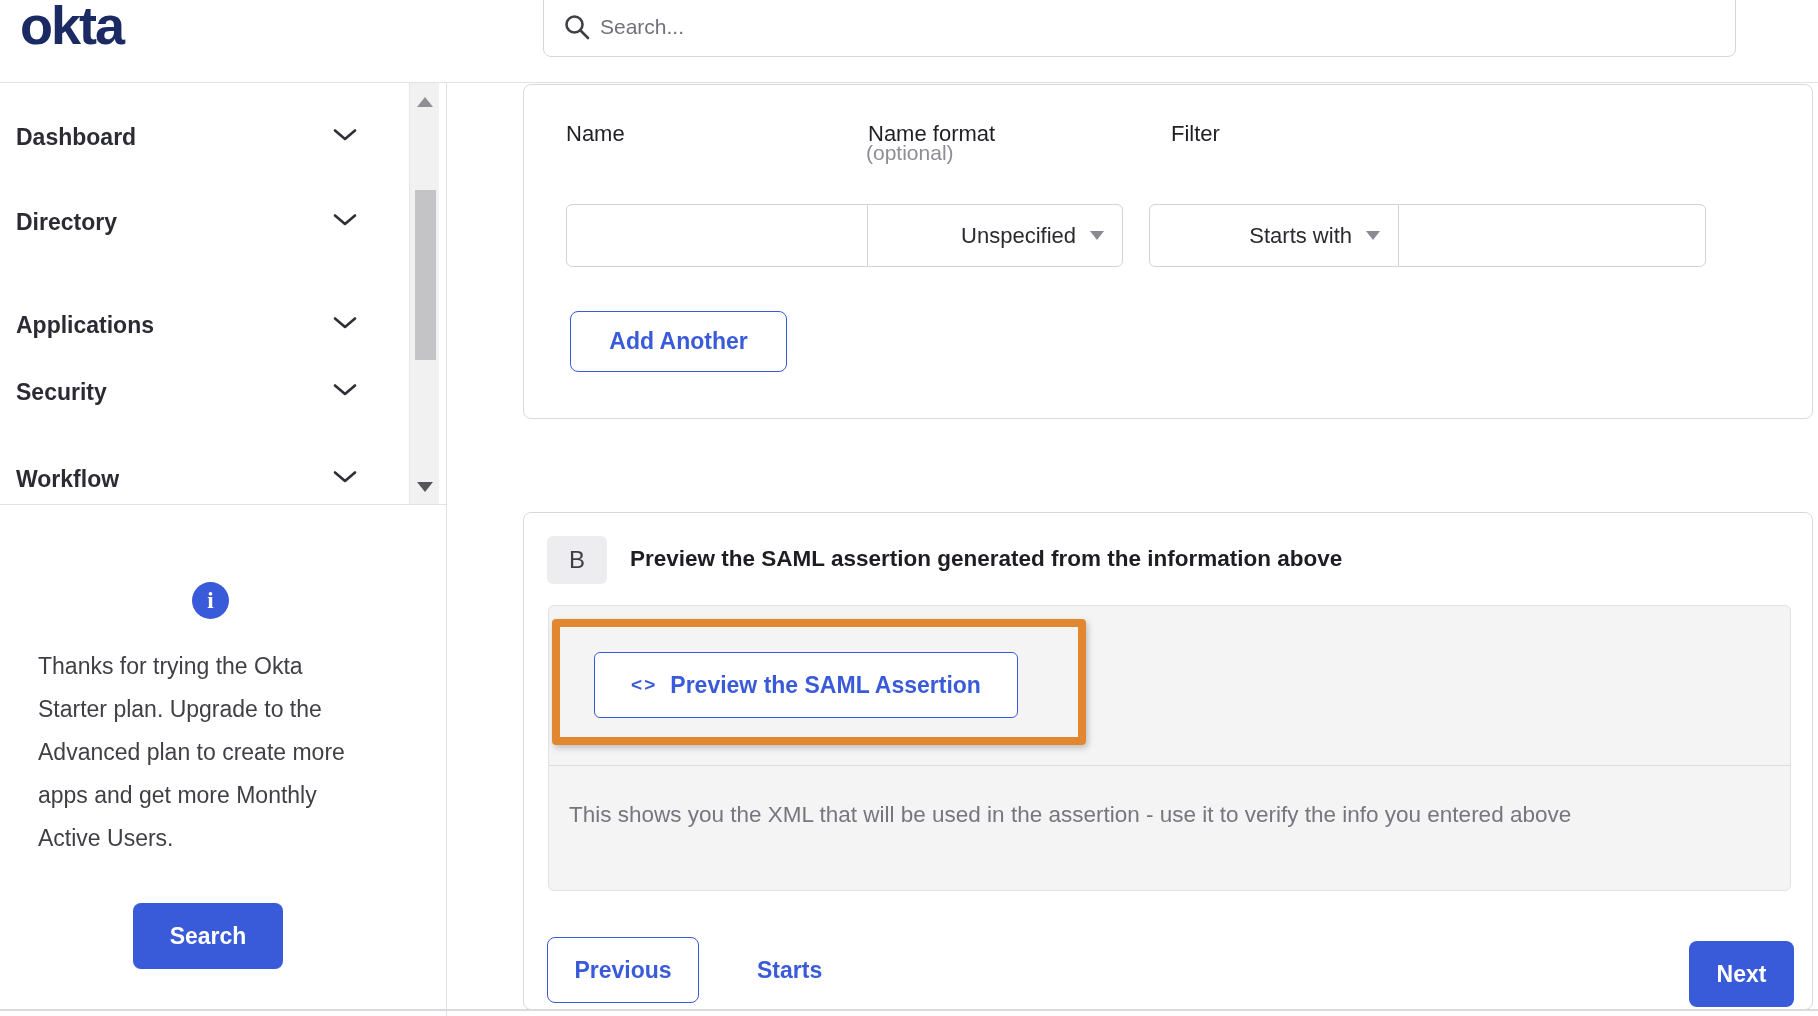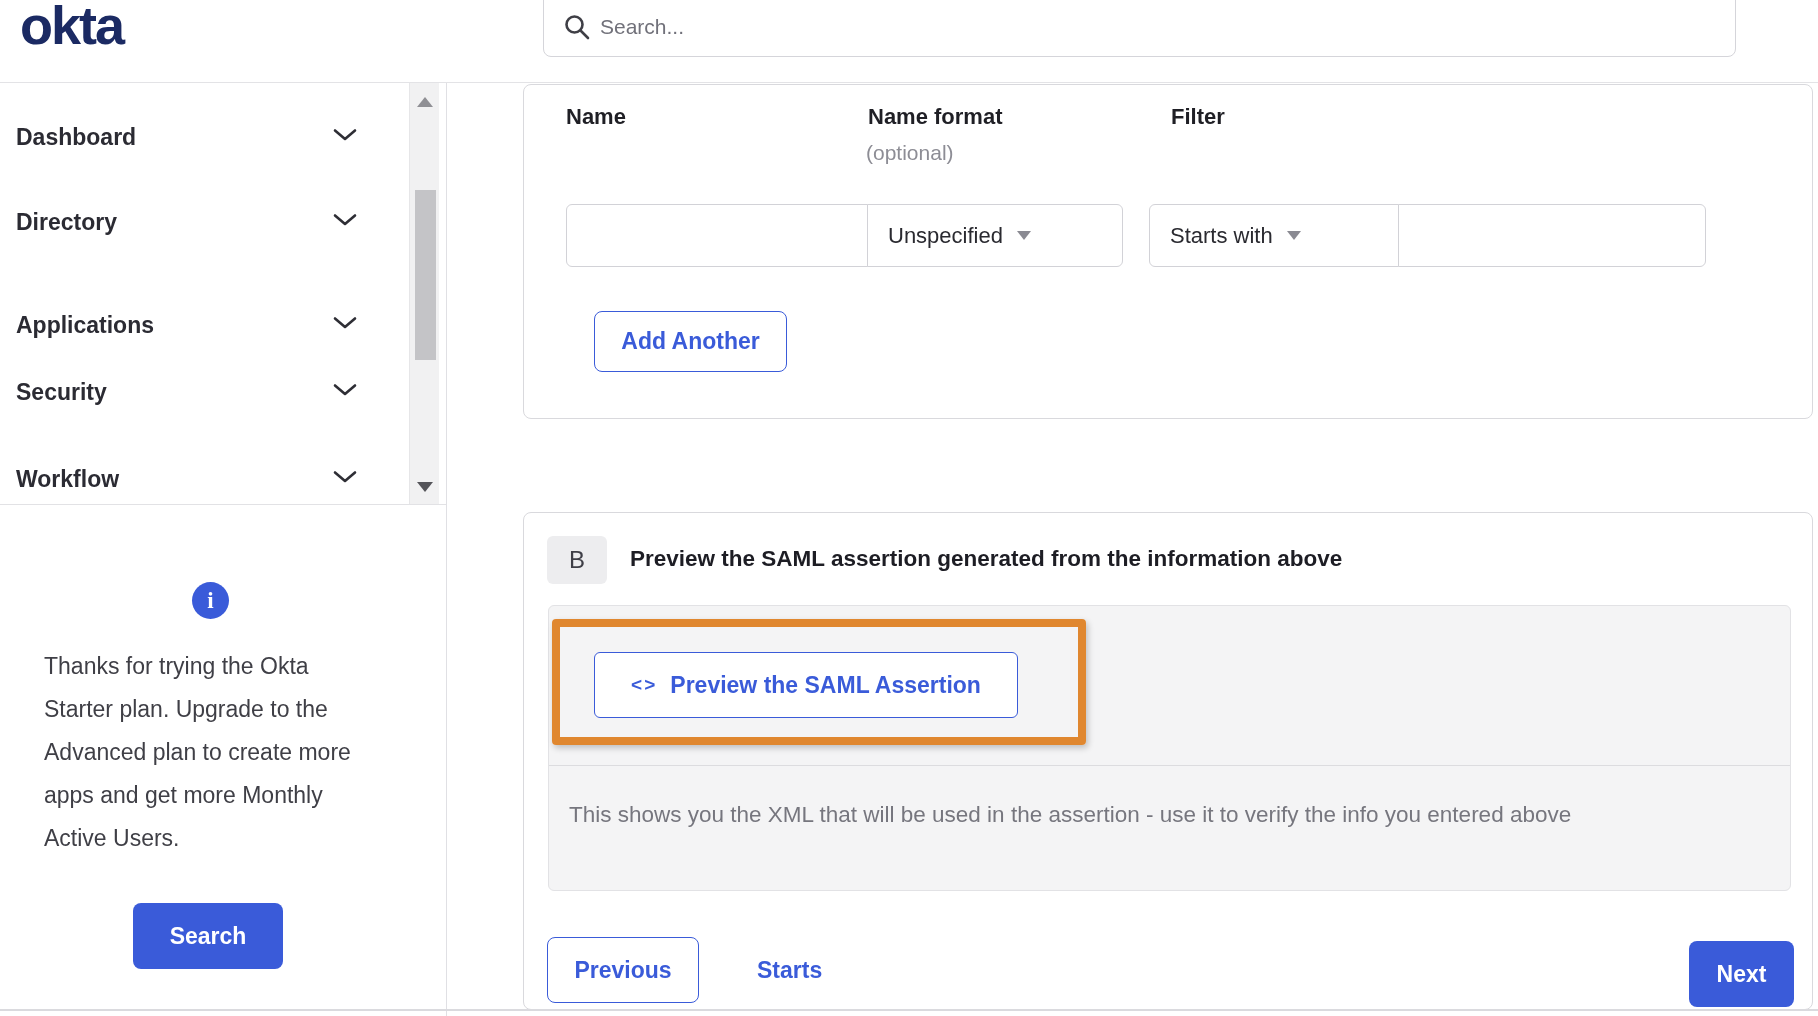--- a/index.html
+++ b/index.html
@@ -53,63 +53,63 @@
   }
   .scroll-thumb { position:absolute; left:5px; top:107px; width:21px; height:170px; background:#c4c4c7; }
 
   .info-icon {
     position:absolute; left:192px; top:582px; width:37px; height:37px;
     border-radius:50%; background:#3a5bd9; color:#fff;
     display:flex; align-items:center; justify-content:center;
     font-size:23px; font-weight:700; font-family:"Liberation Serif","DejaVu Serif",serif;
   }
   .notice-text {
-    position:absolute; left:44px; top:645px; width:330px;
+    position:absolute; left:38px; top:645px; width:330px;
     font-size:23px; line-height:43px; color:#3f3f46;
   }
   .upgrade-btn {
     position:absolute; left:133px; top:903px; width:150px; height:66px;
     background:#3a5bd9; border:none; border-radius:8px; color:#fff;
     font-size:23px; font-weight:700; font-family:inherit; cursor:pointer;
   }
 
   
   .card {
     position:absolute; left:523px; width:1290px; background:#fff;
     border:1px solid #d9d9dd; border-radius:8px;
   }
   .card-form { top:84px; height:335px; }
   .card-preview { top:512px; height:498px; }
 
-  .col-label { position:absolute; font-size:22px; font-weight:700; color:#1f1f25; }
+  .col-label { position:absolute; font-size:22px; font-weight:400; color:#1f1f25;margin-top:17px; }
   .col-sublabel { position:absolute; font-size:21px; color:#8d8d95; }
 
   .fld { position:absolute; top:119px; height:63px; display:flex; }
   .text-input {
     height:63px; border:1px solid #d2d2d7; background:#fff;
     font-size:22px; font-family:inherit; color:#2a2a30; padding:0 16px; outline:none;
   }
   .fake-select {
     height:63px; border:1px solid #d2d2d7; background:#fff; cursor:pointer;
-    display:flex; align-items:center; justify-content:flex-start; padding:0 18px 0 20px;
+    display:flex; align-items:center; justify-content:flex-end; padding:0 18px 0 20px;
     font-size:22px; color:#2a2a30;
   }
   .rad-l { border-radius:6px 0 0 6px; }
   .rad-r { border-radius:0 6px 6px 0; margin-left:-1px; }
   .caret-icon {
     width:0; height:0; margin-left:14px;
     border-left:7px solid transparent; border-right:7px solid transparent;
     border-top:9px solid #8a8a92;
   }
   .btn-outline {
     position:absolute; background:#fff; border:1.5px solid #3a5bd9; border-radius:8px;
     color:#3a5bd9; font-size:23px; font-weight:700; font-family:inherit; cursor:pointer;
     display:flex; align-items:center; justify-content:center;
   }
-  .add-another { left:46px; top:226px; width:193px; height:61px;margin-left:24px; }
+  .add-another { left:46px; top:226px; width:217px; height:61px; }
 
   
   .step-badge {
     position:absolute; left:23px; top:23px; width:60px; height:48px;
     background:#ededef; border-radius:6px; display:flex; align-items:center; justify-content:center;
     font-size:24px; color:#3f3f47;
   }
   .section-title { position:absolute; left:106px; top:33px; font-size:22.5px; font-weight:700; color:#1d1d24; }
   .gray-panel {
     position:absolute; left:24px; top:92px; width:1243px; height:286px;

